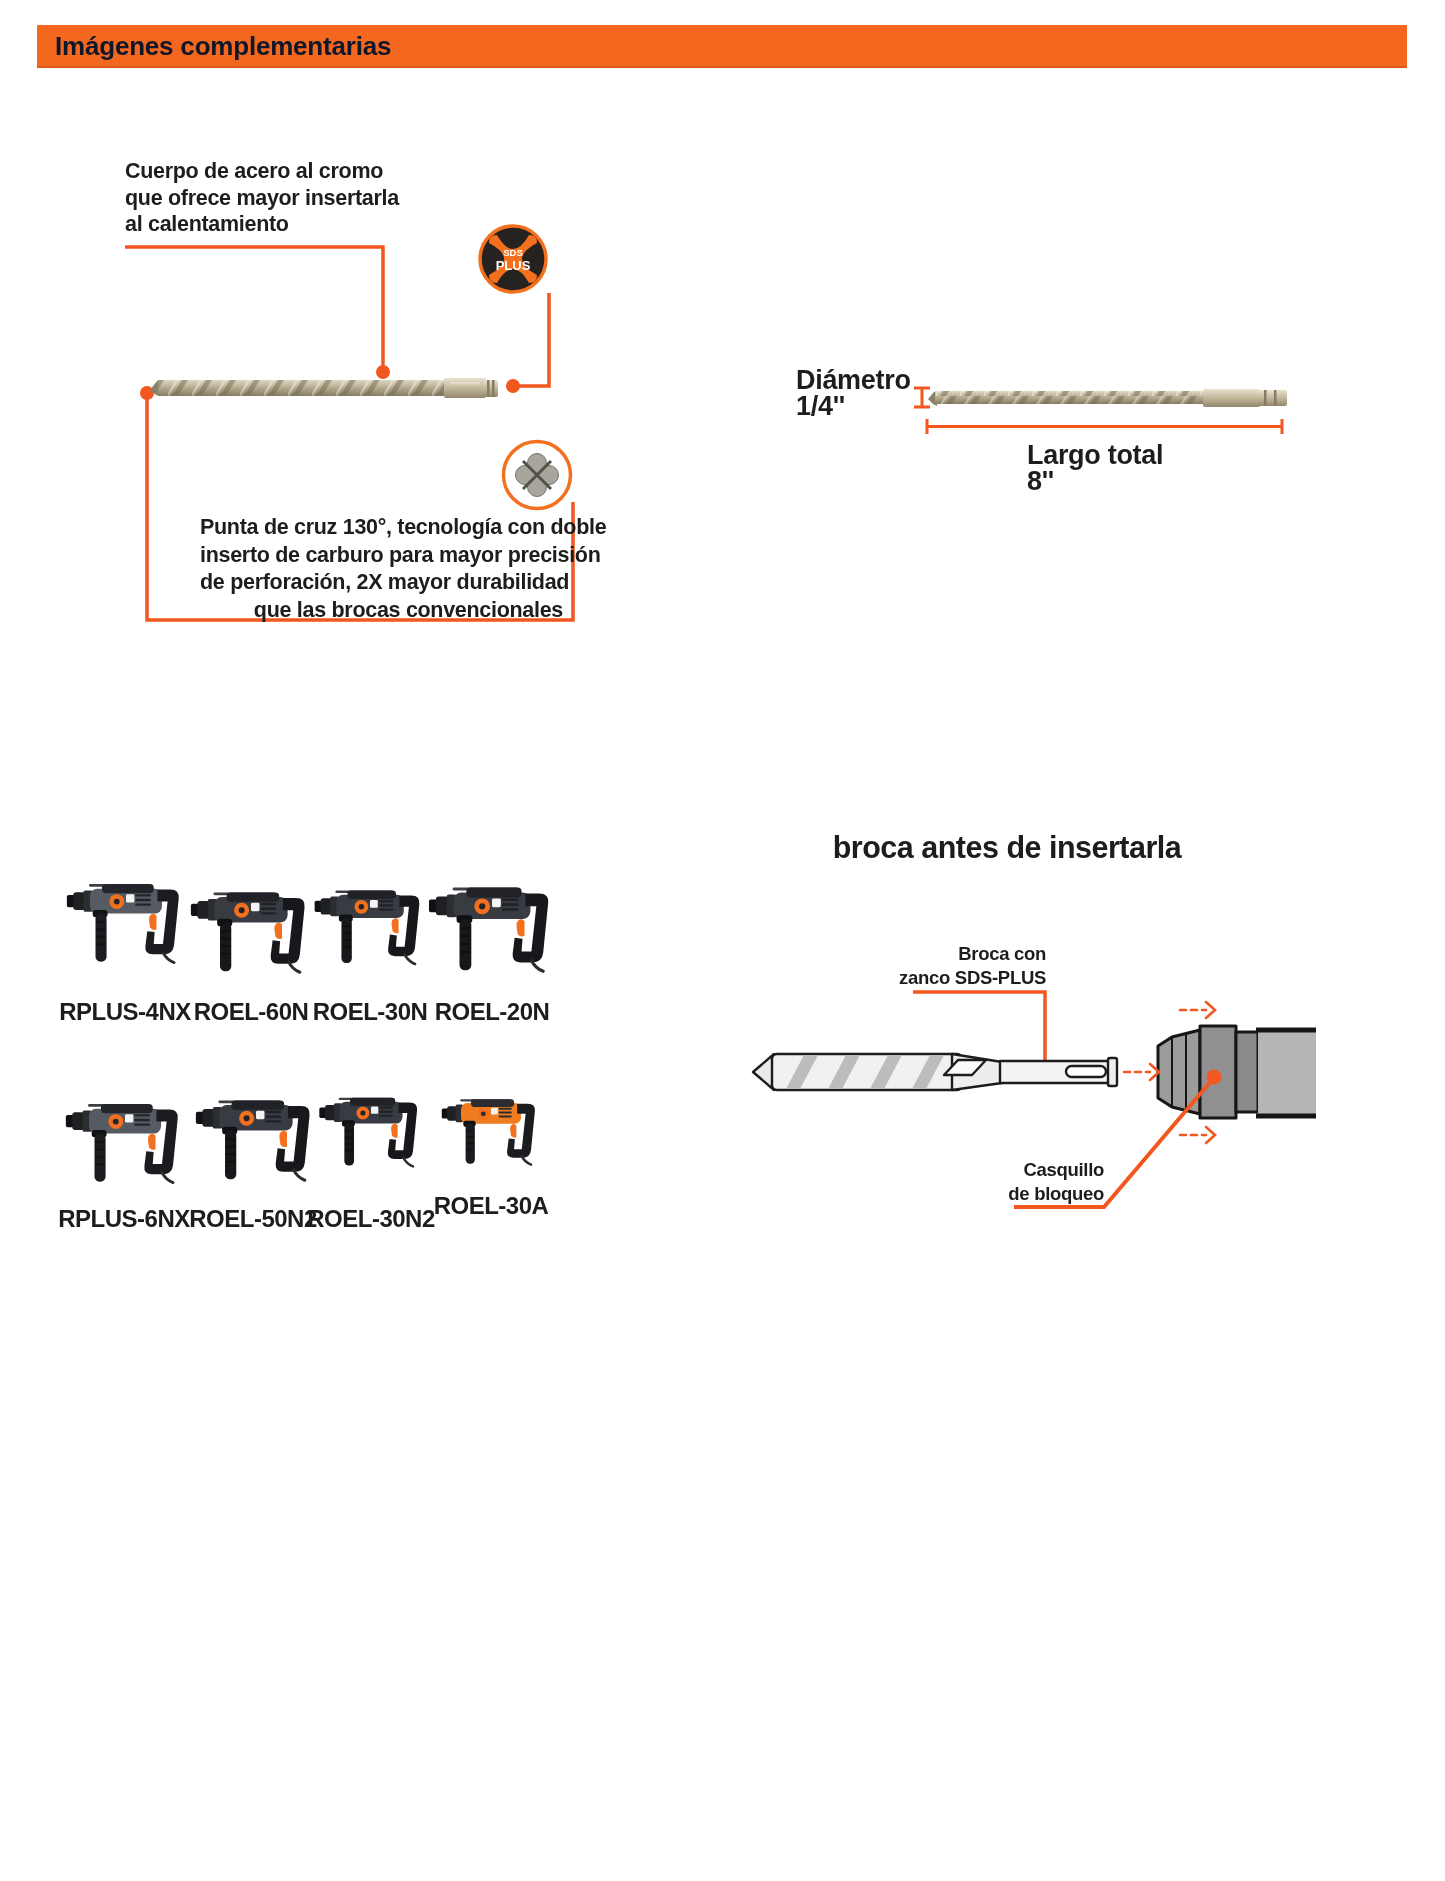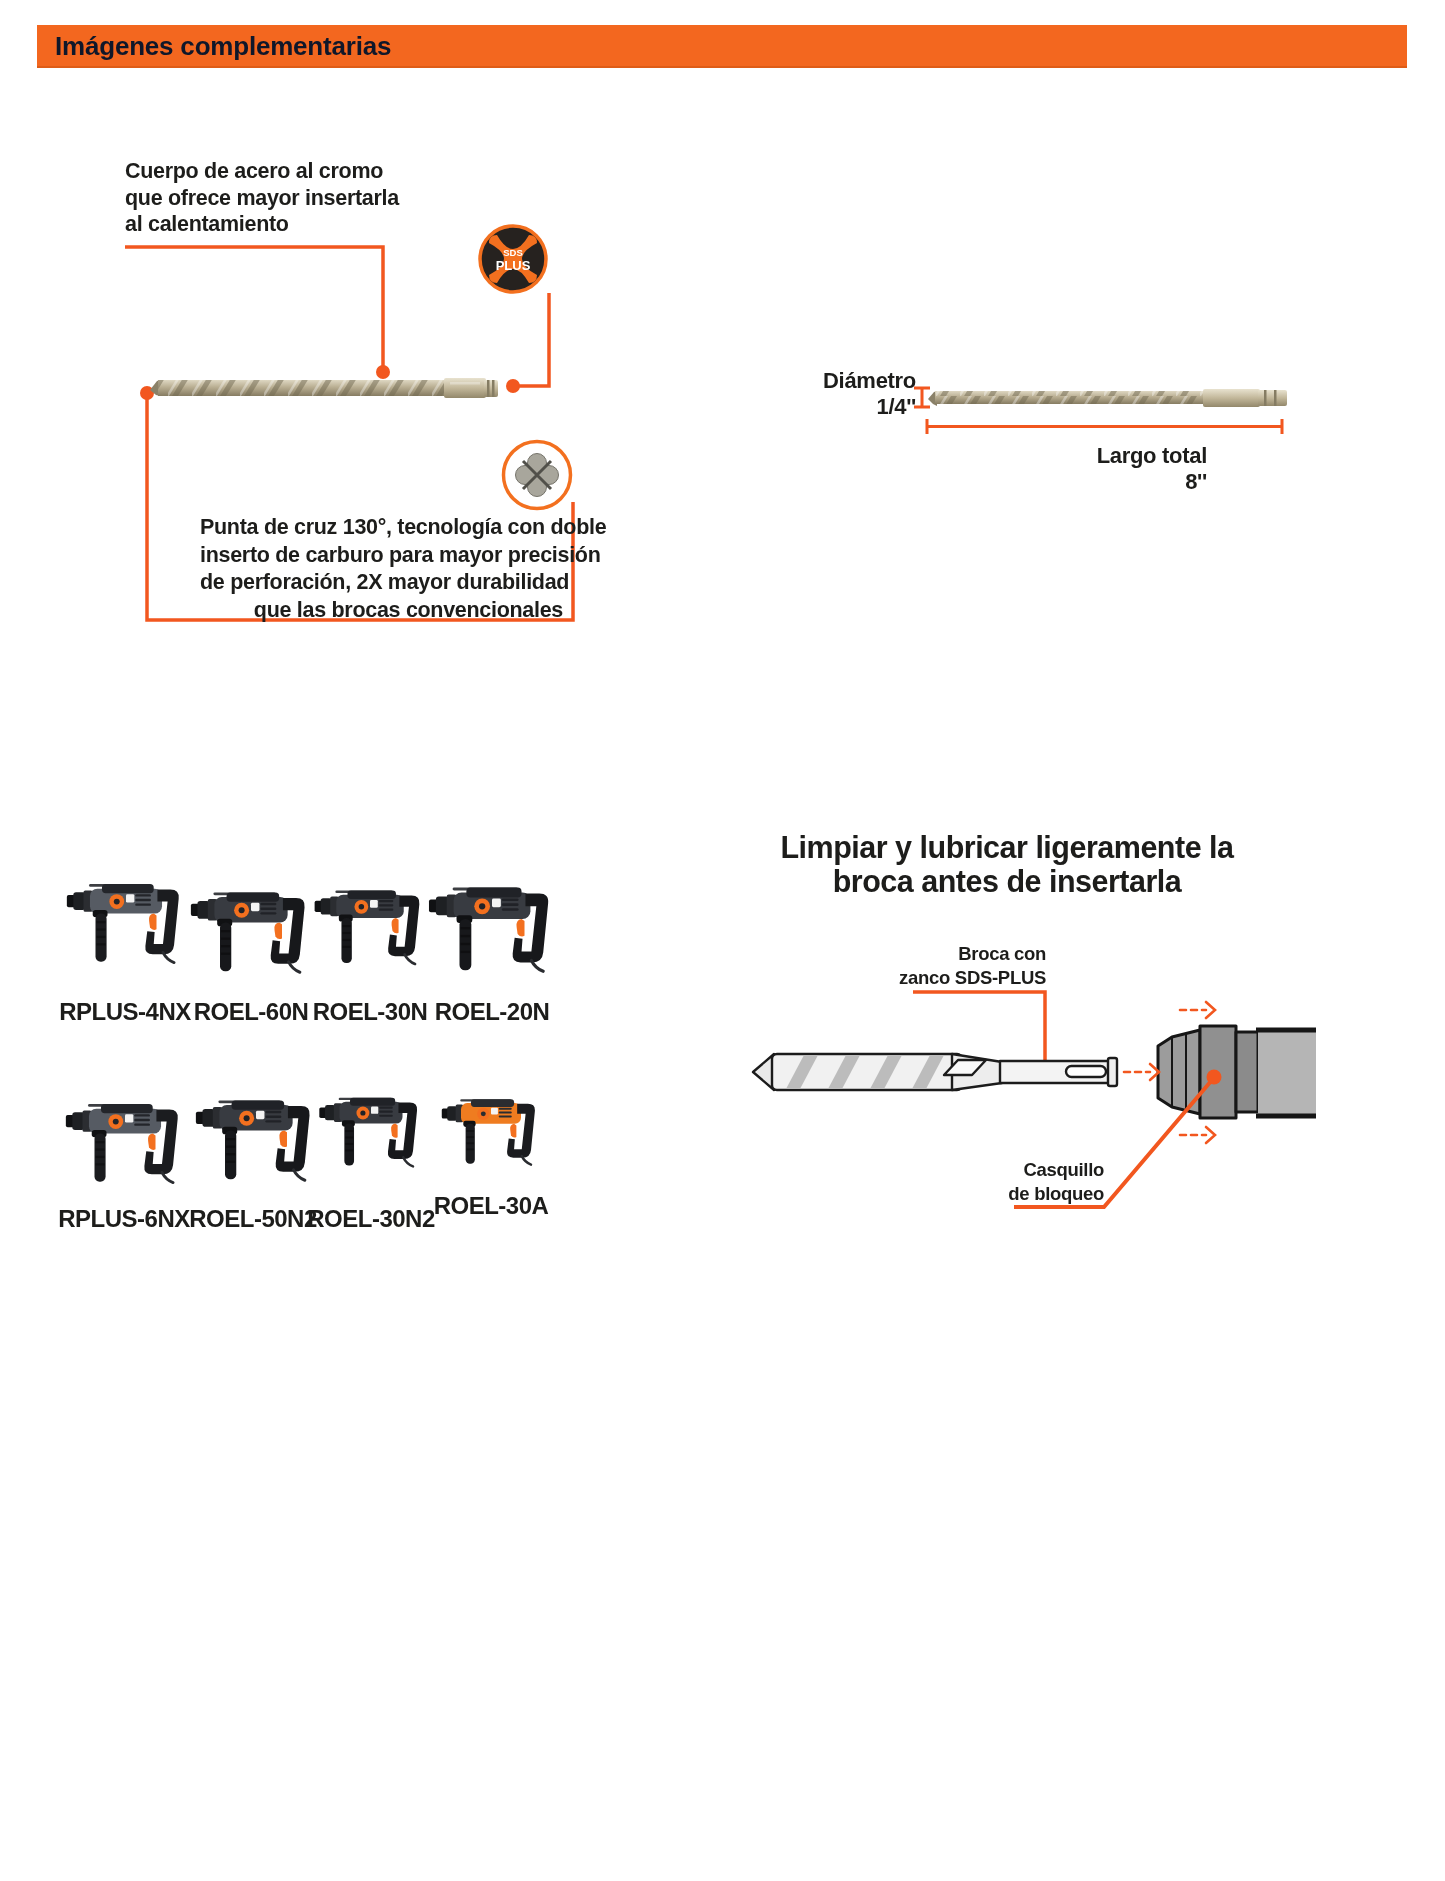--- a/index.html
+++ b/index.html
@@ -6,21 +6,21 @@
   .canvas{position:relative;width:1445px;height:1881px;background:#fff;overflow:hidden;
           font-family:"Liberation Sans","DejaVu Sans",sans-serif;color:#1d1d1b;}
   .art{position:absolute;left:0;top:0;z-index:1;}
   .txt{position:absolute;z-index:2;font-weight:700;letter-spacing:-0.3px;}
   .txt div{white-space:nowrap;}
   .header-bar{position:absolute;left:37px;top:25px;width:1370px;height:43px;background:#f3671f;
               z-index:2;display:flex;align-items:center;box-shadow:inset 0 -2px 0 rgba(160,60,0,.25);}
   .header-bar .h-title{color:#0f172a;font-size:26px;font-weight:700;padding-left:18px;letter-spacing:-0.2px;}
   .note{font-size:21.5px;line-height:26.5px;}
   .tip-note{font-size:21.5px;line-height:27.5px;text-align:right;}
-  .dim{font-size:22px;line-height:25.5px;text-align:right;}
+  .dim{font-size:27px;line-height:25.5px;text-align:left;}
   .section-title{font-size:30.5px;line-height:34px;text-align:center;letter-spacing:-0.5px;}
   .small-label{font-size:18.5px;line-height:23.5px;text-align:right;}
   .model-label{position:absolute;z-index:2;width:170px;font-size:24px;font-weight:700;
                text-align:center;letter-spacing:-0.5px;}
   .model-fig{position:absolute;z-index:2;}
   .model-fig svg{width:100%;height:100%;}
   .variant-gray{--hbody:#565b63;--hgrip:#1b1c1f;--hdark:#23252a;}
   .variant-dark{--hbody:#383b41;--hgrip:#17181b;--hdark:#202227;}
   .variant-orange{--hbody:#ef7c20;--hgrip:#1b1c1f;--hdark:#2a2c30;}
 </style>
@@ -198,21 +198,20 @@
 
   <div class="txt dim" style="left:1027px;top:443px;width:180px;">
     <div>Largo total</div>
     <div>8''</div>
   </div>
 
   <div class="txt section-title" style="left:135px;top:750px;width:350px;">
   </div>
 
   <div class="txt section-title" style="left:730px;top:830px;width:554px;">
-    <div>Limpiar y lubricar ligeramente la</div>
     <div>broca antes de insertarla</div>
   </div>
 
   <div class="txt small-label" style="left:846px;top:942px;width:200px;">
     <div>Broca con</div>
     <div>zanco SDS-PLUS</div>
   </div>
 
   <div class="txt small-label" style="left:954px;top:1150px;width:150px;margin-top:8px;">
     <div>Casquillo</div>

